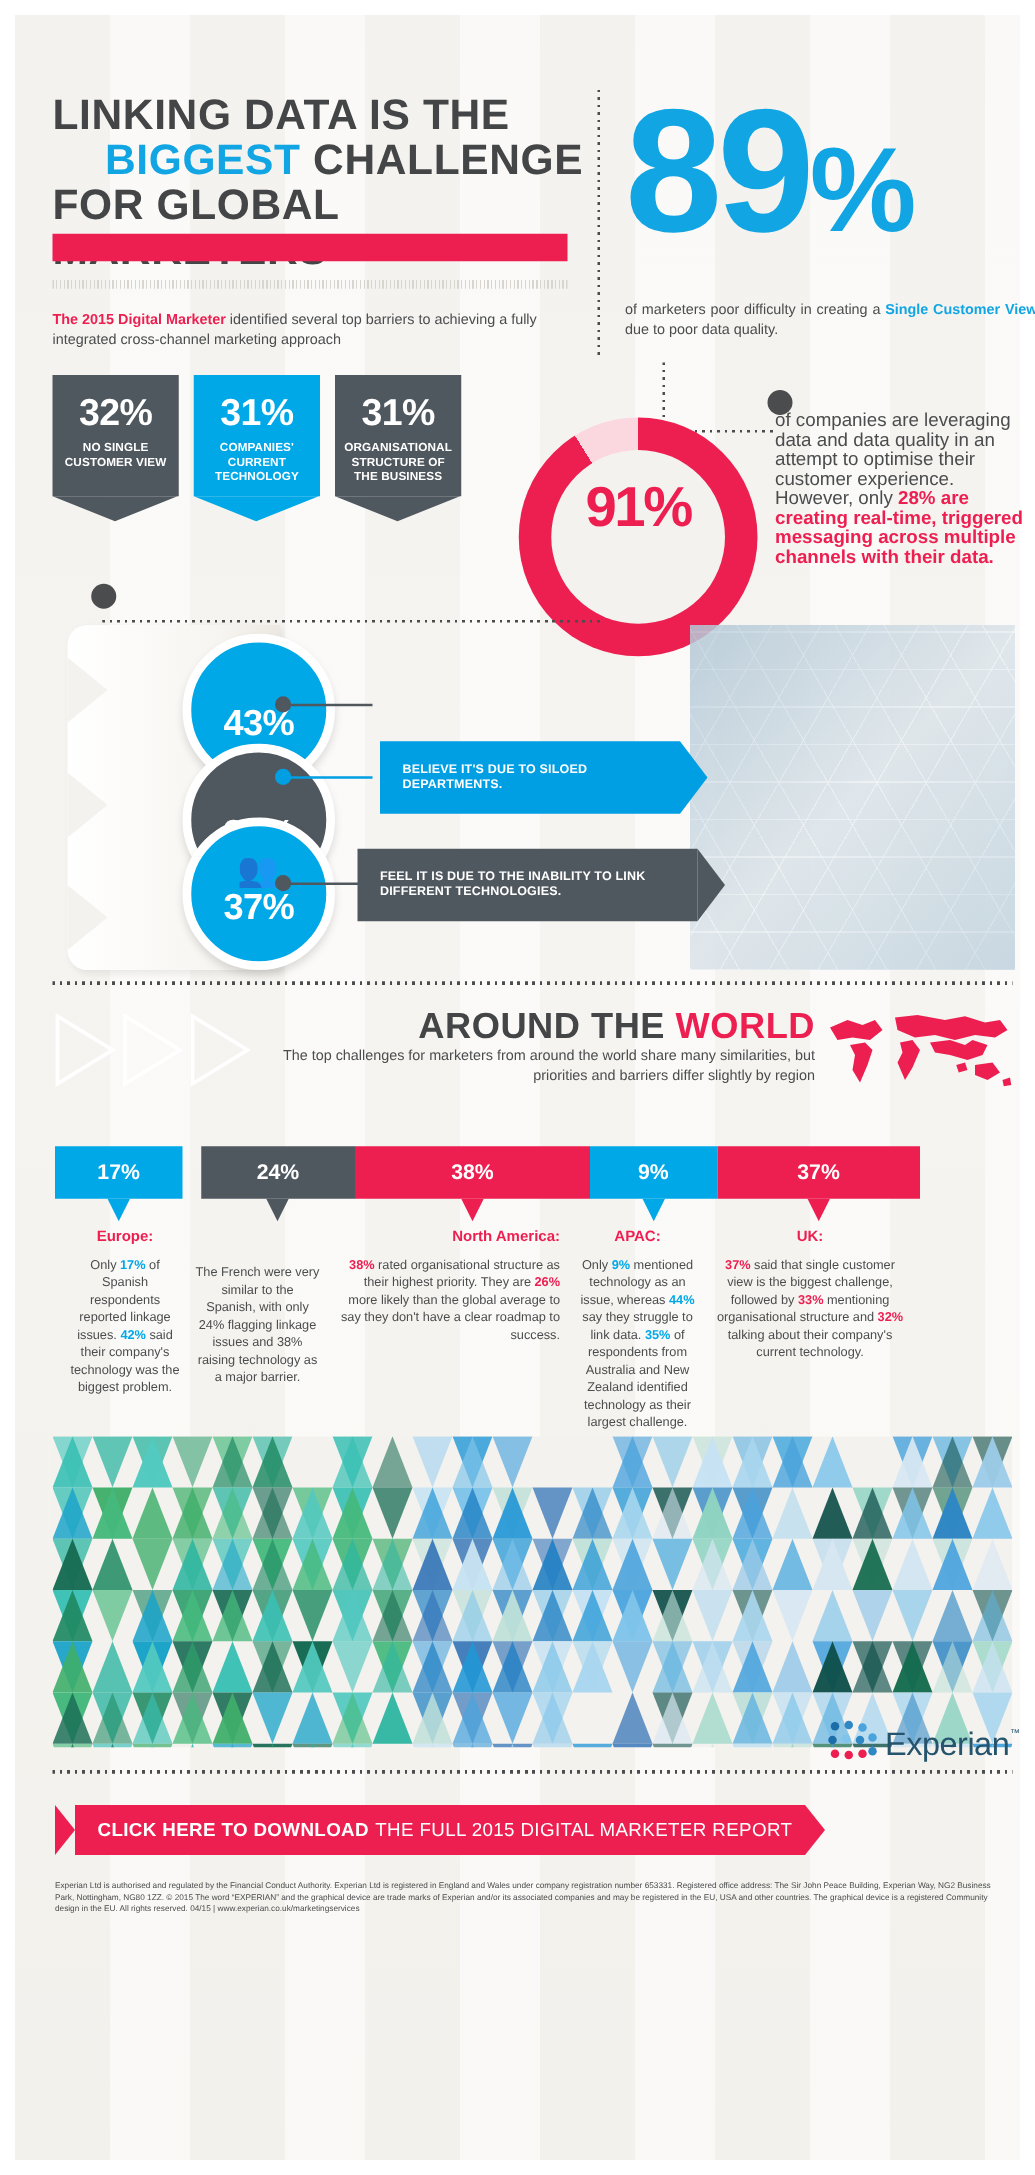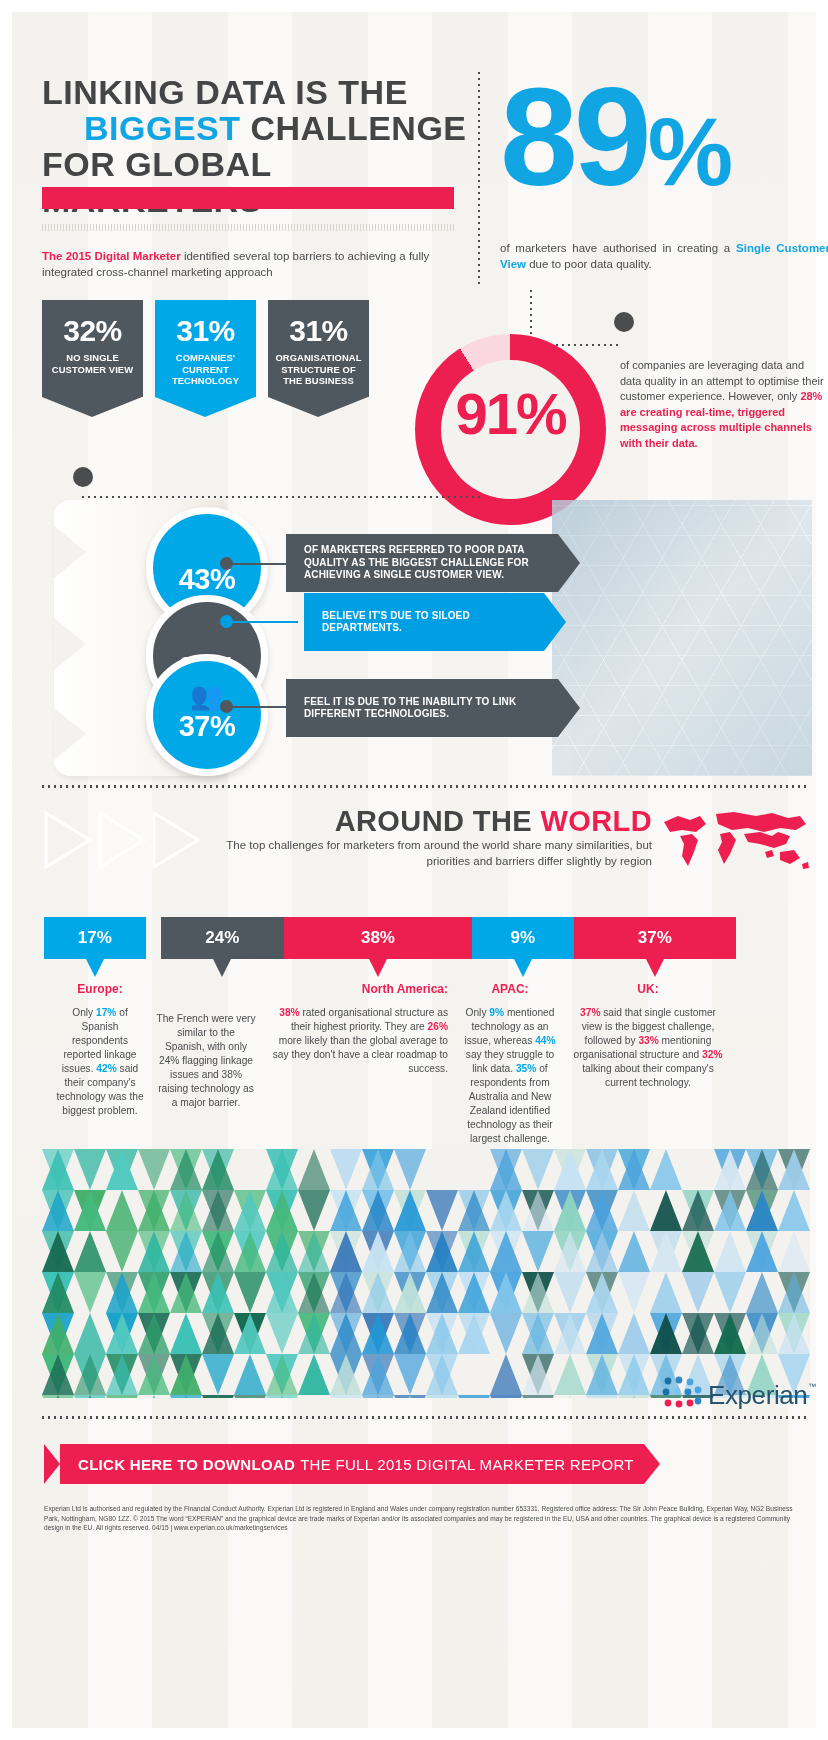--- a/index.html
+++ b/index.html
@@ -115,26 +115,26 @@
     border-radius: 50%;
     background: conic-gradient(from 0deg, #ed1f51 0deg 328deg, #fbd7df 328deg 360deg);
   }
   .donut .hole {
     position:absolute; left: 26px; top: 26px;
     width: 139px; height: 139px; border-radius: 50%;
     background: #f4f2ee;
   }
   .donut .num {
     position:absolute; left:0; top: 46px; width: 191px;
-    text-align:center; font-size: 58px; font-weight: bold;
+    text-align:center; font-size: 45px; font-weight: bold;
     color: #ed1f51; letter-spacing: -2px;
   }
   .cap91 {
-    left: 608px; top: 346px; width: 205px;
-    font-size: 11px; line-height: 15.5px; color: #4a4c4d;
+    left: 608px; top: 317px; width: 205px;
+    font-size: 15px; line-height: 15.5px; color: #4a4c4d;
   }
   .cap91 .red { color: #ed1f51; font-weight: bold; }
 
   
   .dot { border-radius: 50%; }
   .dot-dark { background: #4a4c4d; }
 
   .conn1 {  
     left: 518px; top: 278px; width: 2px; height: 46px;
     background: repeating-linear-gradient(180deg,#4a4c4d 0 2px, transparent 2px 6px);
@@ -332,21 +332,21 @@
     <div class="abs lede">
       <span class="red">The 2015 Digital Marketer</span><span> identified several top barriers to achieving a fully integrated cross-channel marketing approach</span>
     </div>
 
     <div class="abs vdots"></div>
 
     <div class="abs big89">
       <span>89</span><span class="pc">%</span>
     </div>
     <div class="abs cap89">
-      <span>of marketers have authorised in creating a </span><span class="blue">Single Customer View</span><span> due to poor data quality.</span>
+      <span>of marketers poor difficulty in creating a </span><span class="blue">Single Customer View</span><span> due to poor data quality.</span>
     </div>
 
     <div class="abs flagwrap">
       <div class="flag grey" style="left:0px">
         <div class="body">
           <span class="pct">32%</span>
           <span class="lbl">NO SINGLE CUSTOMER VIEW</span>
         </div>
         <div class="tail"></div>
       </div>
@@ -388,24 +388,20 @@
       <div class="ribbon-notch" style="top:26px"></div>
       <div class="ribbon-notch" style="top:118px"></div>
       <div class="ribbon-notch" style="top:208px"></div>
     </div>
 
     <div class="abs bubble blue" style="left:134px; top:495px">
       <span class="num">43%</span>
     </div>
     <div class="abs leader grey" style="left:216px; top:551px; width:70px;"></div>
     <div class="abs leaddot" style="left:208px; top:545px; background:#50585f;"></div>
-    <div class="arrowbox grey" style="left:274px; top:522px; width:272px;">
-      <div class="inner">OF MARKETERS REFERRED TO POOR DATA QUALITY AS THE BIGGEST CHALLENGE FOR ACHIEVING A SINGLE CUSTOMER VIEW.</div>
-      <div class="tip"></div>
-    </div>
 
     <div class="abs bubble grey" style="left:134px; top:583px">
       <span class="num">39%</span>
     </div>
     <div class="abs leader blue" style="left:216px; top:609px; width:70px;"></div>
     <div class="abs leaddot" style="left:208px; top:603px; background:#009fe3;"></div>
     <div class="arrowbox blue" style="left:292px; top:581px; width:240px;">
       <div class="inner">BELIEVE IT'S DUE TO SILOED DEPARTMENTS.</div>
       <div class="tip"></div>
     </div>

